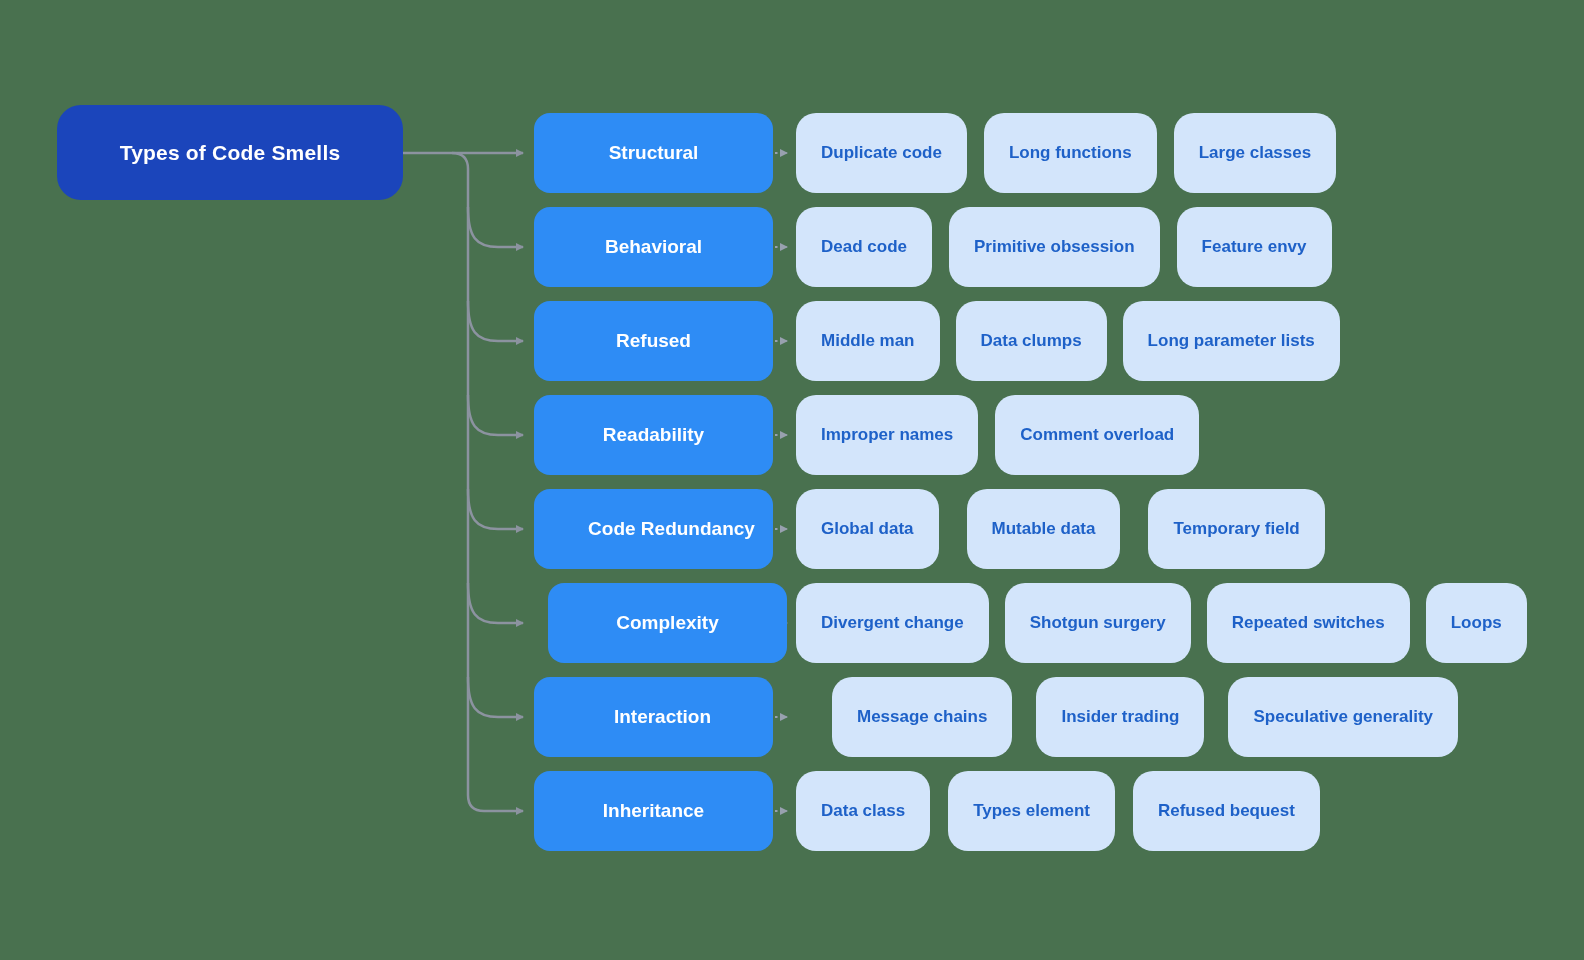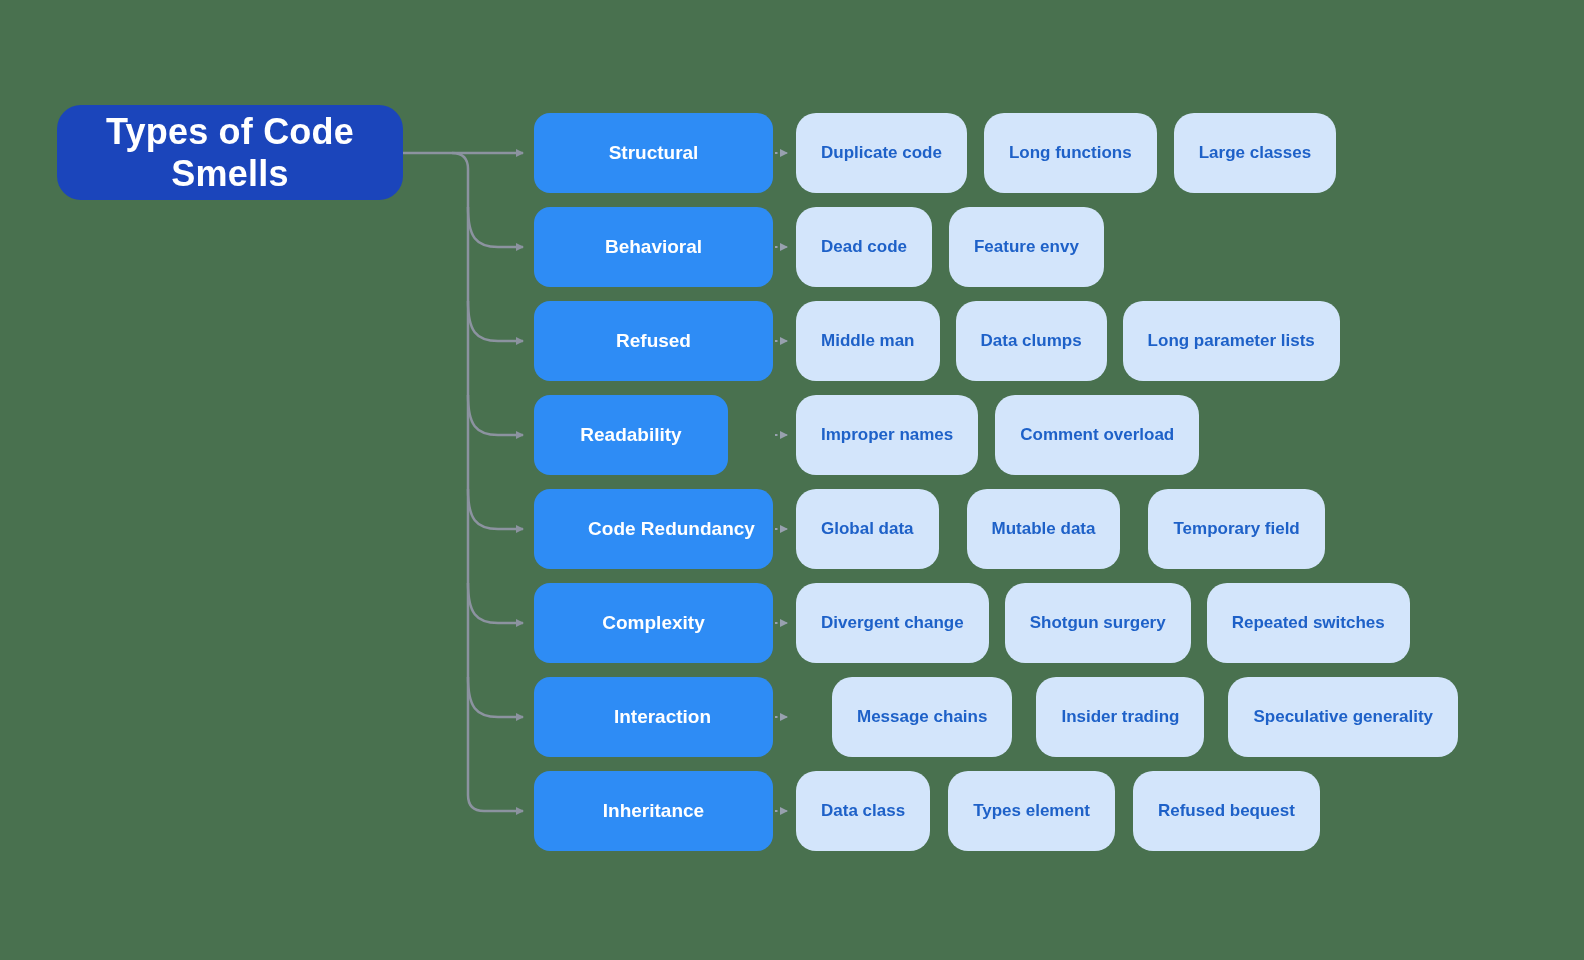--- a/index.html
+++ b/index.html
@@ -13,21 +13,21 @@
   }
   #connector-layer{
     position:absolute;left:0;top:0;width:1584px;height:960px;pointer-events:none;
   }
   .node{
     position:absolute;display:flex;align-items:center;justify-content:center;
     font-weight:bold;box-sizing:border-box;text-align:center;
   }
   .root-node{
     background:var(--root-bg,#1B45BB);color:var(--root-text,#ffffff);
-    border-radius:24px;font-size:36px;letter-spacing:.2px;
+    border-radius:24px;font-size:21px;letter-spacing:.2px;
   }
   .category-node{
     background:var(--cat-bg,#2E8CF5);color:var(--cat-text,#ffffff);
     border-radius:16px;font-size:19px;
   }
   .children-row{
     position:absolute;display:flex;align-items:stretch;
   }
   .child-node{
     position:static;display:flex;align-items:center;justify-content:center;
@@ -70,44 +70,46 @@
   <div id="rows">
       <div class="node category-node" style="left: 534px; top: 113px; width: 239px; height: 80px;">Structural</div>
       <div class="children-row" style="left: 796px; top: 113px; height: 80px; gap: 17px;">
         <div class="child-node">Duplicate code</div>
         <div class="child-node">Long functions</div>
         <div class="child-node">Large classes</div>
       </div>
       <div class="node category-node" style="left: 534px; top: 207px; width: 239px; height: 80px;">Behavioral</div>
       <div class="children-row" style="left: 796px; top: 207px; height: 80px; gap: 17px;">
         <div class="child-node">Dead code</div>
+        <div class="child-node">Primitive obsession</div>
         <div class="child-node">Feature envy</div>
       </div>
       <div class="node category-node" style="left: 534px; top: 301px; width: 239px; height: 80px;">Refused</div>
       <div class="children-row" style="left: 796px; top: 301px; height: 80px; gap: 16px;">
         <div class="child-node">Middle man</div>
         <div class="child-node">Data clumps</div>
         <div class="child-node">Long parameter lists</div>
       </div>
-      <div class="node category-node" style="left: 534px; top: 395px; width: 194px; height: 80px;">Readability</div>
+      <div class="node category-node" style="left: 534px; top: 395px; width: 239px; height: 80px;">Readability</div>
       <div class="children-row" style="left: 796px; top: 395px; height: 80px; gap: 17px;">
         <div class="child-node">Improper names</div>
         <div class="child-node">Comment overload</div>
       </div>
       <div class="node category-node" style="left: 534px; top: 489px; width: 239px; height: 80px; padding-left: 36px;">Code Redundancy</div>
       <div class="children-row" style="left: 796px; top: 489px; height: 80px; gap: 28px;">
         <div class="child-node">Global data</div>
         <div class="child-node">Mutable data</div>
         <div class="child-node">Temporary field</div>
       </div>
-      <div class="node category-node" style="left: 534px; top: 583px; width: 239px; height: 80px;">Complexity</div>
+      <div class="node category-node" style="left: 548px; top: 583px; width: 239px; height: 80px;">Complexity</div>
       <div class="children-row" style="left: 796px; top: 583px; height: 80px; gap: 16px;">
         <div class="child-node">Divergent change</div>
         <div class="child-node">Shotgun surgery</div>
         <div class="child-node">Repeated switches</div>
+        <div class="child-node">Loops</div>
       </div>
       <div class="node category-node" style="left: 534px; top: 677px; width: 239px; height: 80px; padding-left: 18px;">Interaction</div>
       <div class="children-row" style="left: 796px; top: 677px; height: 80px; gap: 24px; padding-left: 36px;">
         <div class="child-node">Message chains</div>
         <div class="child-node">Insider trading</div>
         <div class="child-node">Speculative generality</div>
       </div>
       <div class="node category-node" style="left: 534px; top: 771px; width: 239px; height: 80px;">Inheritance</div>
       <div class="children-row" style="left: 796px; top: 771px; height: 80px; gap: 18px;">
         <div class="child-node">Data class</div>

